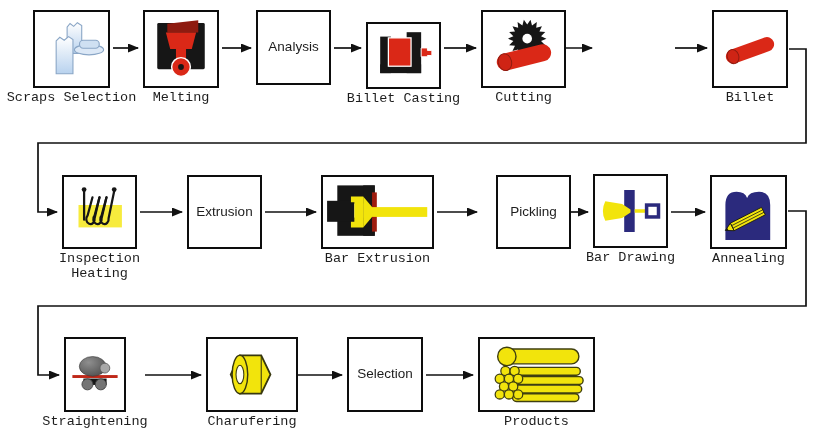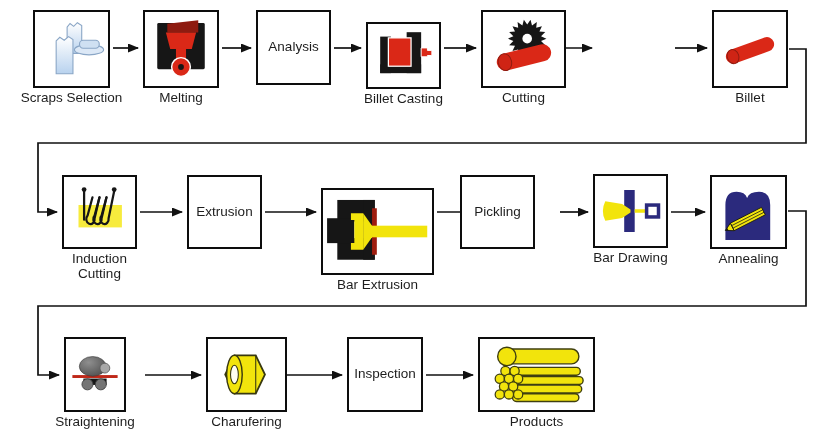--- a/index.html
+++ b/index.html
@@ -5,21 +5,21 @@
   html,body{margin:0;padding:0;background:#fff;}
   body{width:828px;height:443px;overflow:hidden;font-family:"Liberation Sans",sans-serif;}
   .canvas{position:relative;width:828px;height:443px;background:#fff;}
   .flow-svg{position:absolute;left:0;top:0;width:828px;height:443px;}
   .node{position:absolute;}
   .box{position:absolute;left:0;top:0;right:0;bottom:0;border:2px solid #0d0d0d;background:#fff;
        display:flex;align-items:center;justify-content:center;box-sizing:border-box;}
   .box svg{width:100%;height:100%;display:block;}
   .inner-label{font-size:13.5px;color:#1d1d1d;text-align:center;line-height:1.25;padding:0 3px;}
   .label-below{position:absolute;top:calc(100% + 2px);left:50%;transform:translateX(-50%);
-       font-size:13.5px;color:#1d1d1d;text-align:center;white-space:nowrap;line-height:1.12;}
+       font-size:13.5px;color:#1d1d1d;text-align:center;white-space:nowrap;line-height:1.12;font-family:Liberation Mono, monospace;}
   .label-below.wrap{white-space:normal;width:82px;}
 </style>
 </head>
 <body>
 
 <div class="canvas">
 
   <svg class="flow-svg" viewBox="0 0 828 443">
     <defs>
       <marker id="ah" markerUnits="userSpaceOnUse" markerWidth="12" markerHeight="10" refX="10" refY="4.5" orient="auto">
@@ -131,46 +131,46 @@
         <g stroke="#161616" stroke-width="3.2" fill="none" stroke-linecap="round">
           <path d="M28 19 V61"></path>
           <path d="M40 29 L33 55 a6 7 0 1 0 10 4 L50 29"></path>
           <path d="M50 29 L43 55 a6 7 0 1 0 10 4 L60 29"></path>
           <path d="M60 29 L53 55 a6 7 0 1 0 10 4 L71 20"></path>
         </g>
         <circle cx="28" cy="18" r="3.4" fill="#161616"></circle>
         <circle cx="71" cy="18" r="3.4" fill="#161616"></circle>
       </svg>
     </div>
-    <div class="label-below wrap">Induction Cutting</div>
+    <div class="label-below wrap">Inspection Heating</div>
   </div>
 
   <div class="node" style="left:187px;top:175px;width:75px;height:74px">
     <div class="box">
       <div class="inner-label">Extrusion</div>
     </div>
   </div>
 
-  <div class="node" style="left:321px;top:188px;width:113px;height:87px">
+  <div class="node" style="left:321px;top:175px;width:113px;height:74px">
     <div class="box">
       <svg viewBox="0 0 160 100" preserveAspectRatio="none">
         <rect x="21" y="12" width="55" height="26" fill="#161616"></rect>
         <rect x="21" y="58" width="55" height="26" fill="#161616"></rect>
         <rect x="59" y="12" width="17" height="72" fill="#161616"></rect>
         <rect x="6" y="34" width="40" height="30" fill="#161616"></rect>
         <polygon points="41,28 59,28 59,72 41,72 41,64 46,64 46,36 41,36" fill="#f2e40c"></polygon>
         <polygon points="59,28 72,43 72,57 59,72" fill="#f2e40c"></polygon>
         <rect x="72" y="22" width="7" height="56" fill="#9e1c0e"></rect>
         <rect x="70" y="43" width="83" height="14" fill="#f2e40c"></rect>
       </svg>
     </div>
     <div class="label-below">Bar Extrusion</div>
   </div>
 
-  <div class="node" style="left:460px;top:175px;width:75px;height:74px">
+  <div class="node" style="left:496px;top:175px;width:75px;height:74px">
     <div class="box">
       <div class="inner-label">Pickling</div>
     </div>
   </div>
 
   <div class="node" style="left:593px;top:174px;width:75px;height:74px">
     <div class="box">
       <svg viewBox="0 0 100 100">
         <rect x="41" y="20" width="15" height="60" fill="#2b2a7d"></rect>
         <path d="M14 36 Q7 50 14 64 L38 60 L50 52 L50 48 L38 40 Z" fill="#f2e40c"></path>
@@ -210,35 +210,35 @@
         <circle cx="37" cy="67" r="9.5" fill="#757575" stroke="#3d3d3d" stroke-width="1.5"></circle>
         <circle cx="60" cy="67" r="9.5" fill="#757575" stroke="#3d3d3d" stroke-width="1.5"></circle>
         <rect x="11" y="51" width="78" height="5" fill="#bf2718"></rect>
         <ellipse cx="46" cy="36" rx="23" ry="17" fill="url(#groll)" stroke="#333333" stroke-width="1"></ellipse>
         <circle cx="67" cy="39" r="8.5" fill="#a8a8a8" stroke="#5e5e5e" stroke-width="1.5"></circle>
       </svg>
     </div>
     <div class="label-below">Straightening</div>
   </div>
 
-  <div class="node" style="left:206px;top:337px;width:81px;height:75px">
+  <div class="node" style="left:206px;top:337px;width:92px;height:75px">
     <div class="box">
       <svg viewBox="0 0 100 100">
         <polygon points="33,23 63,23 76,50 63,77 33,77 20,50" fill="#f2e40c" stroke="#38380f" stroke-width="2.5"></polygon>
         <line x1="63" y1="23" x2="63" y2="77" stroke="#38380f" stroke-width="1.5"></line>
         <ellipse cx="33" cy="50" rx="11" ry="27" fill="#f2e40c" stroke="#38380f" stroke-width="2"></ellipse>
         <ellipse cx="33" cy="50" rx="5.5" ry="13" fill="#fffef2" stroke="#38380f" stroke-width="1.5"></ellipse>
       </svg>
     </div>
     <div class="label-below">Charufering</div>
   </div>
 
   <div class="node" style="left:347px;top:337px;width:76px;height:75px">
     <div class="box">
-      <div class="inner-label">Inspection</div>
+      <div class="inner-label">Selection</div>
     </div>
   </div>
 
   <div class="node" style="left:478px;top:337px;width:117px;height:75px">
     <div class="box">
       <svg viewBox="0 0 160 100" preserveAspectRatio="none">
         <g fill="#f2e40c" stroke="#3f3f10" stroke-width="2">
           <rect x="36" y="14" width="104" height="21" rx="10.5"></rect>
           <circle cx="38" cy="24.5" r="13"></circle>
           <rect x="42" y="40" width="100" height="11" rx="5.5"></rect>

